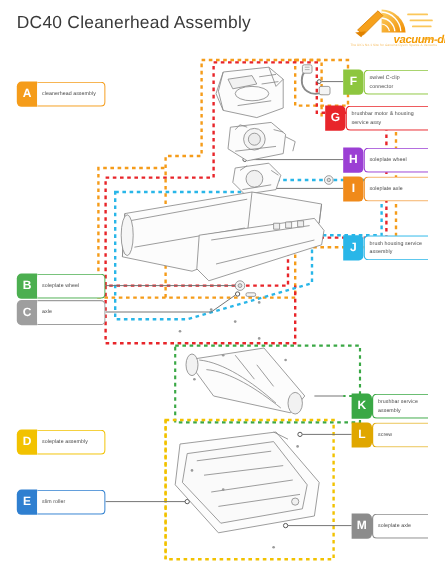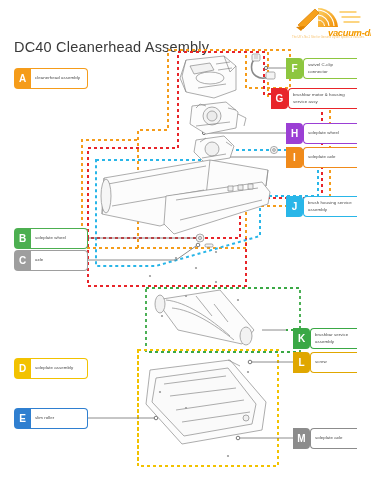--- a/index.html
+++ b/index.html
@@ -9,21 +9,21 @@
     font-family:"Liberation Sans", sans-serif;
     position:relative;
     overflow:hidden;
   }
   #sheet{position:absolute;inset:0;}
 
   
   #title{
     position:absolute;left:14px;top:11px;
     font-size:14.5px;font-weight:400;color:#3a3a3a;
-    letter-spacing:.2px;white-space:nowrap;margin-top:28px;
+    letter-spacing:.2px;white-space:nowrap;
   }
   #logo{position:absolute;left:288px;top:6px;width:78px;height:38px;}
   #logo .logotext{
     position:absolute;left:0;top:21px;width:78px;
     font-size:9.4px;font-weight:700;font-style:italic;
     color:#f49a00;letter-spacing:-.3px;white-space:nowrap;margin-left:40px;
   }
   #logo .logodot{
     position:absolute;left:64px;top:23px;
     font-size:4px;font-weight:700;color:#f7b233;

